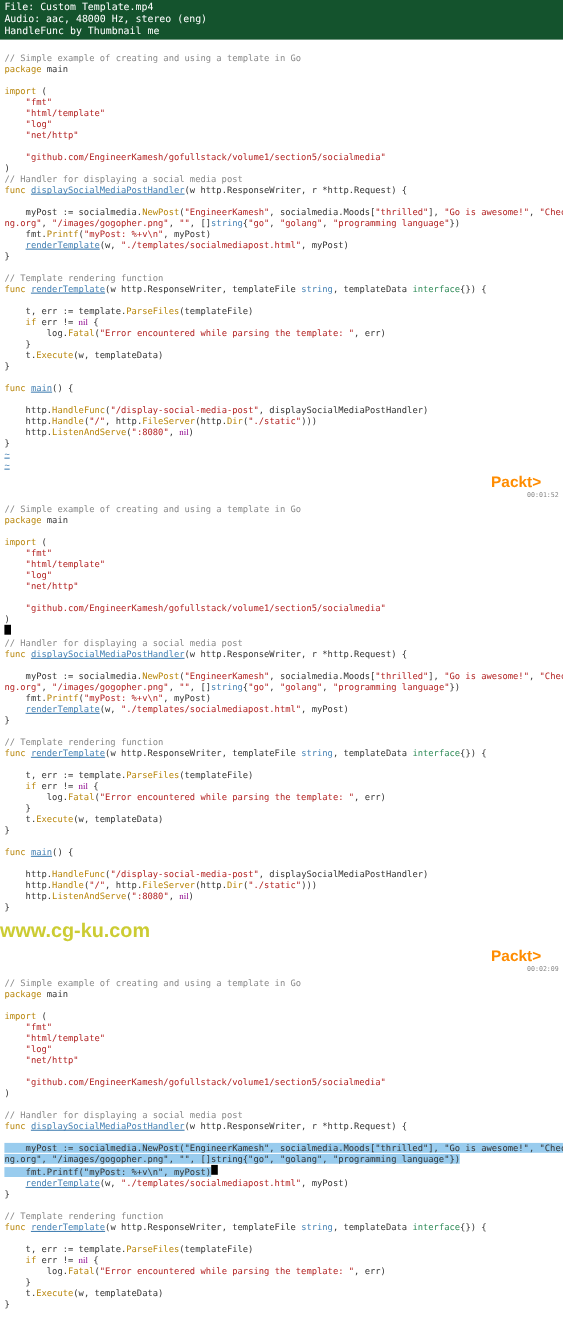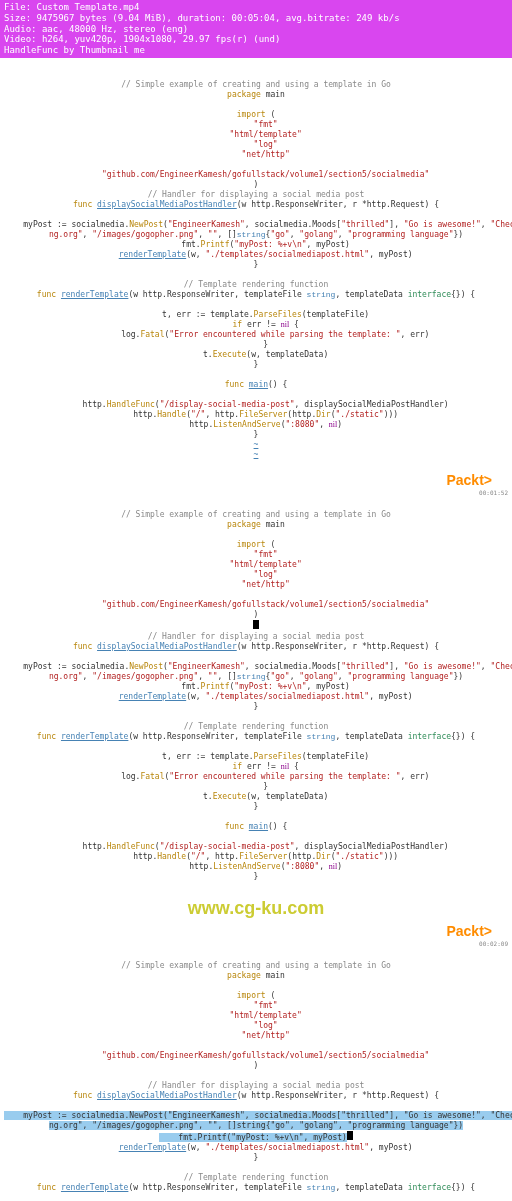--- a/index.html
+++ b/index.html
@@ -1,45 +1,43 @@
 <!DOCTYPE html>
 <html><head>
 <meta charset="utf-8">
 <style>
   * { margin: 0; padding: 0; box-sizing: border-box; }
   body { width: 512px; font-family: monospace; font-size: 8px; background: #fff; }
   
-  .black-header { background: #d946ef; color: #fff; padding: 2px 4px; font-size: 9px; line-height: 1.2; }
+  .black-header { background: #14532d; color: #fff; padding: 2px 4px; font-size: 9px; line-height: 1.2; }
   
-  .code-block { font-family: monospace; font-size: 8px; line-height: 1.25; padding: 12px 4px; white-space: pre; color: #333; text-align: center; }
+  .code-block { font-family: monospace; font-size: 8px; line-height: 1.25; padding: 2px 4px; white-space: pre; color: #333; }
   .comment { color: #888; }
   .kw-package, .kw-import, .kw-func, .kw-struct { color: #b8860b; }
-  .kw-string-type { color: #4682b4; font-family: Liberation Mono, monospace; }
+  .kw-string-type { color: #4682b4; }
   .kw-interface { color: #2e8b57; margin-top: 48px; }
   .kw-nil { color: #8b008b; font-family: Liberation Serif, serif; }
   .str { color: #b22222; }
   .ident { color: #4682b4; text-decoration: underline; }
   .opfunc { color: #b8860b; }
   
   .timestamp-row { position: relative; height: 16px; }
   .packt-brand { position: absolute; right: 20px; bottom: 0; color: #ff8c00; font-family: sans-serif; font-size: 14px; font-weight: bold; }
   .ts { position: absolute; right: 4px; bottom: -8px; font-size: 6px; color: #888; }
   
-  .watermark { text-align: center; color: #cccc33; font-family: sans-serif; font-size: 18px; font-weight: bold; padding: 4px 0; }
+  .watermark { text-align: left; color: #cccc33; font-family: sans-serif; font-size: 18px; font-weight: bold; padding: 4px 0; }
   .highlight-line { background: #99ccee; display: inline; }
   .cursor-block { background: #000; color: #000; display: inline-block; width: 6px; height: 9px; }
 </style>
 </head>
 <body>
 
 <div class="black-header">
   <div>File: Custom Template.mp4</div>
-  <div>Size: 9475967 bytes (9.04 MiB), duration: 00:05:04, avg.bitrate: 249 kb/s</div>
   <div>Audio: aac, 48000 Hz, stereo (eng)</div>
-  <div>Video: h264, yuv420p, 1904x1080, 29.97 fps(r) (und)</div>
   <div>HandleFunc by Thumbnail me</div>
 </div>
 
 <div class="code-block">
 <span class="comment">// Simple example of creating and using a template in Go</span>
 <span class="kw-package">package</span> main
 
 <span class="kw-import">import</span> (
     <span class="str">"fmt"</span>
     <span class="str">"html/template"</span>

